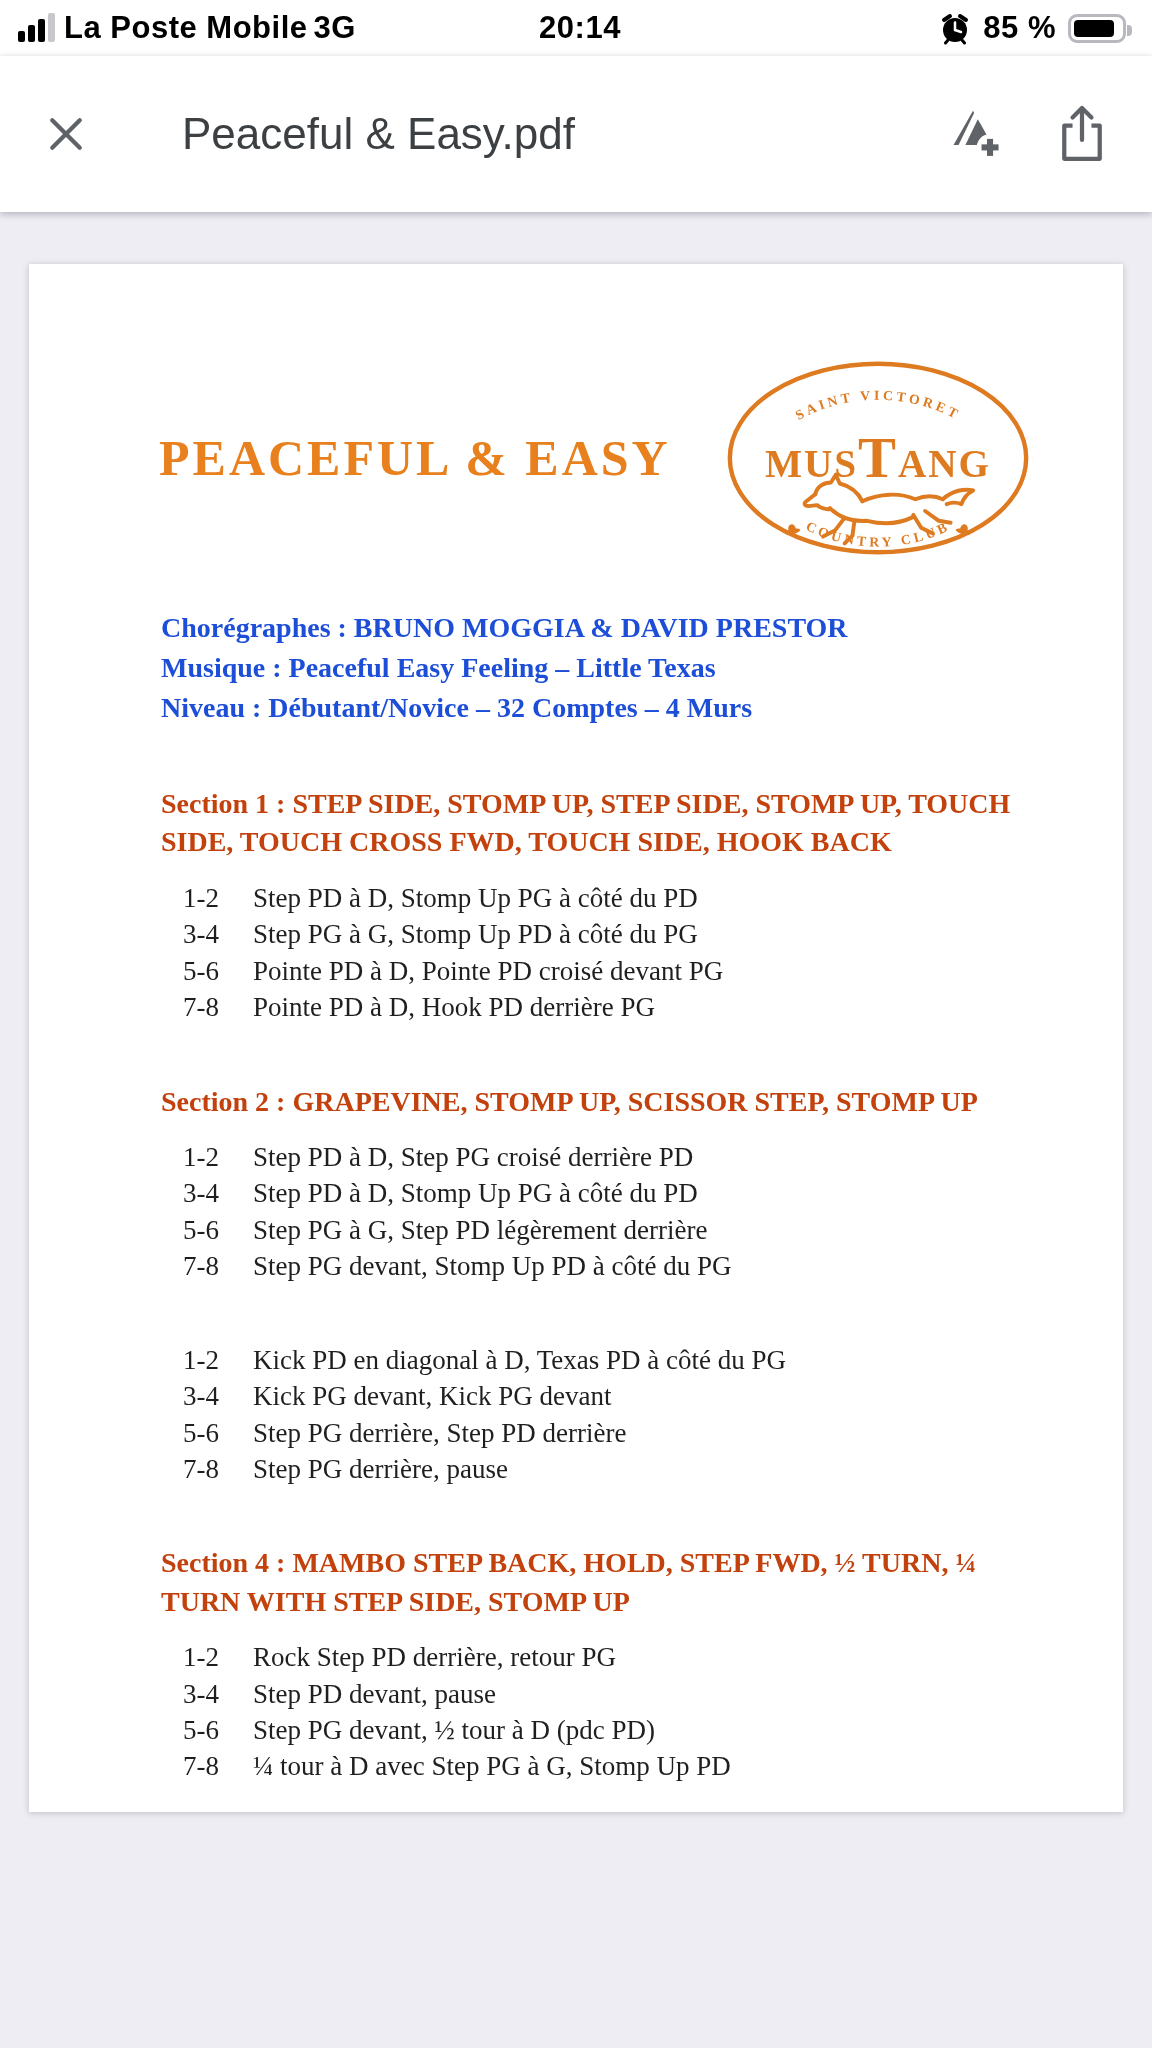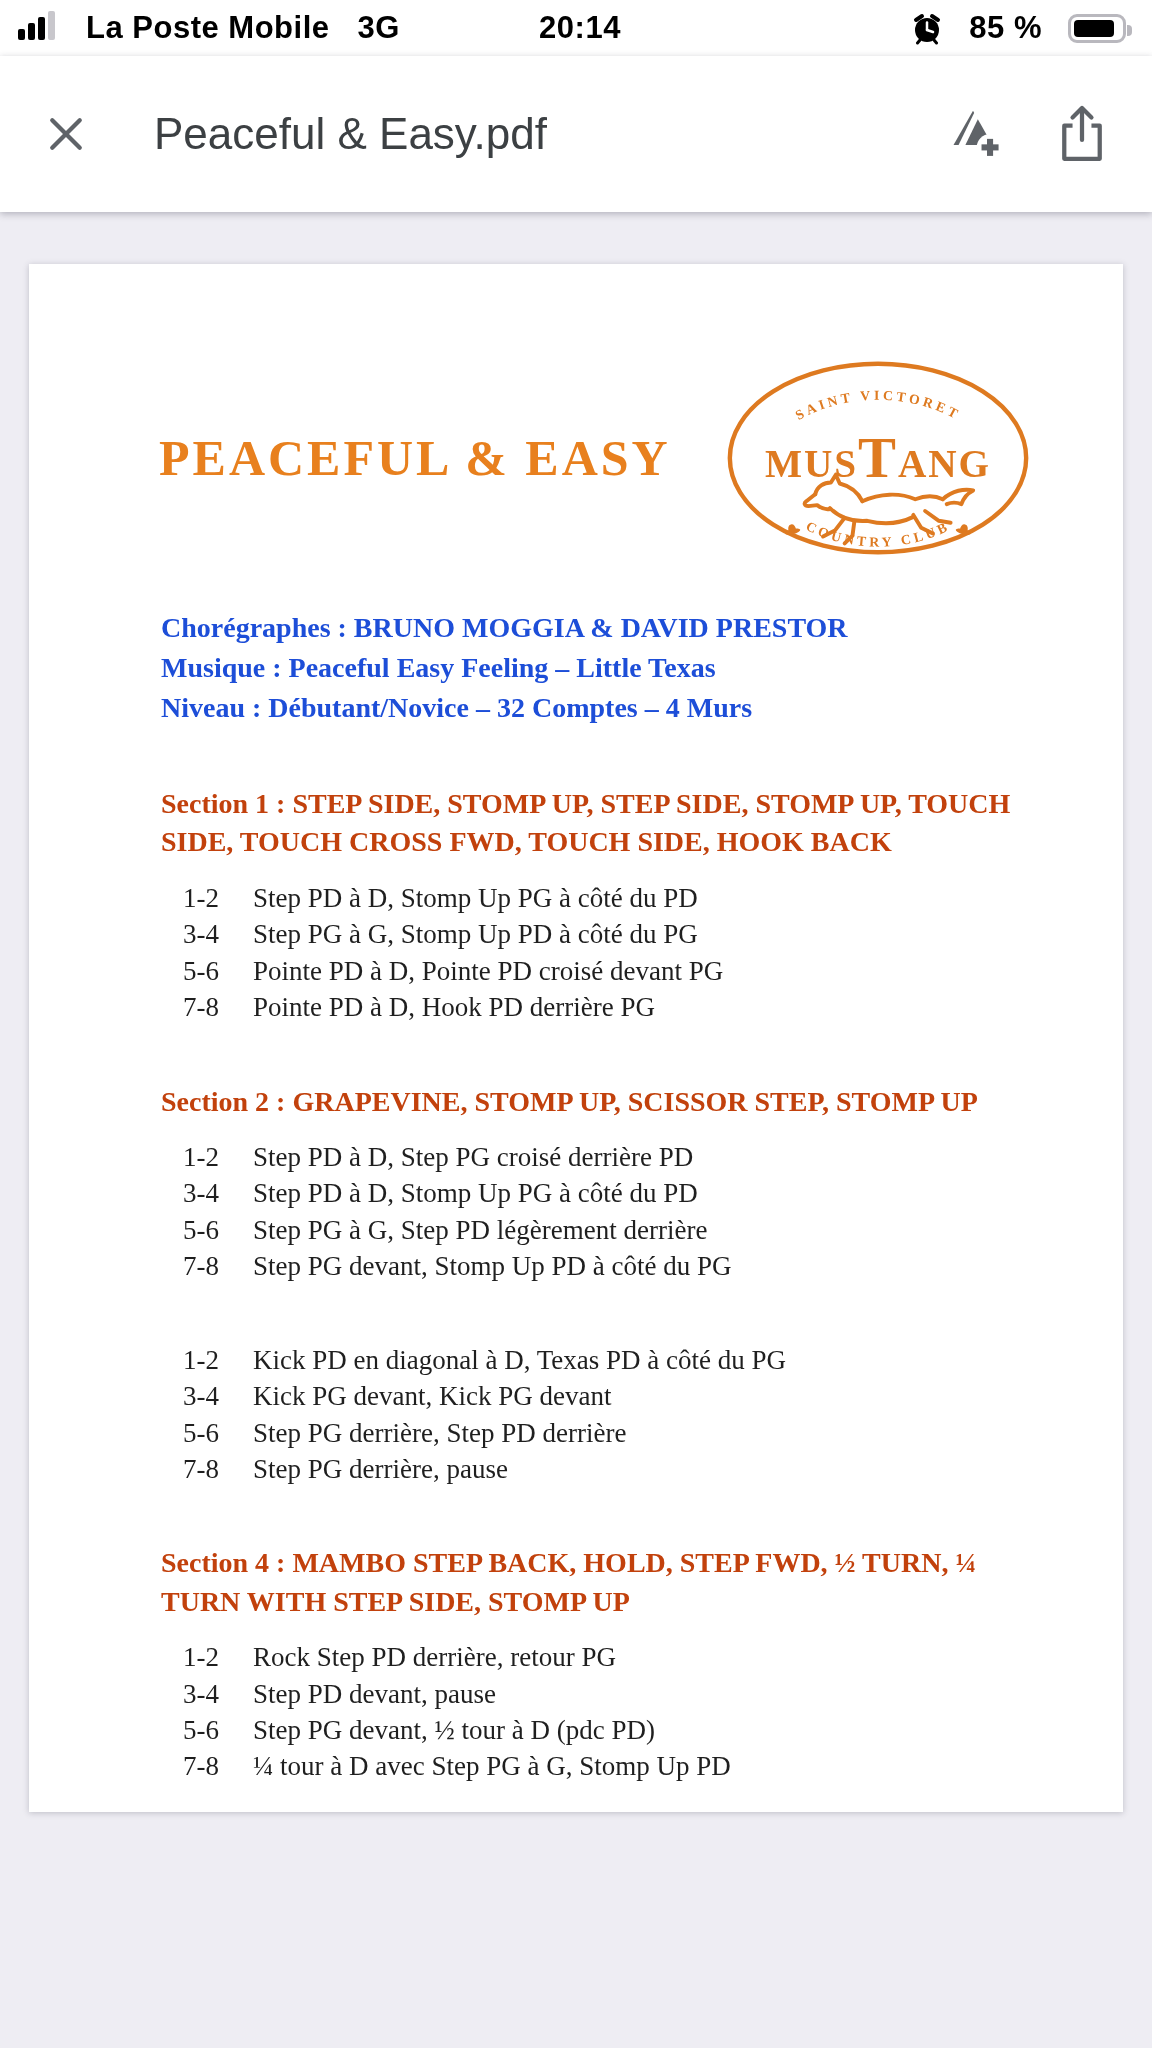--- a/index.html
+++ b/index.html
@@ -2,31 +2,31 @@
 <html><head>
 <meta charset="utf-8">
 <style>
   * { margin:0; padding:0; box-sizing:border-box; }
   html,body { width:1152px; height:2048px; }
   body { font-family:"Liberation Sans", sans-serif; background:#EEEDF3; overflow:hidden; }
   .screen { width:1152px; height:2048px; position:relative; }
 
   
   .status-bar { height:56px; background:#fff; display:flex; align-items:center; position:relative; padding:0 18px; }
-  .sb-left { display:flex; gap:28px; }
+  .sb-left { display:flex; align-items:flex-end; gap:6px; }
   .sb-signal { margin-bottom:4px; }
   .sb-carrier, .sb-network, .sb-time, .sb-batt-pct { font-size:31px; font-weight:600; color:#000; letter-spacing:.5px; }
   .sb-center { position:absolute; left:8px; right:0; text-align:center; pointer-events:none; }
-  .sb-right { margin-left:auto; display:flex; align-items:center; gap:26px; }
+  .sb-right { margin-left:auto; display:flex; align-items:center; gap:12px; }
   .battery { position:relative; width:58px; height:29px; border:3px solid #B9B8BE; border-radius:9px; padding:3px; margin-right:8px; }
   .battery-fill { height:100%; width:86%; background:#000; border-radius:4px; }
   .battery::after { content:""; position:absolute; right:-9px; top:8px; width:5px; height:11px; background:#B9B8BE; border-radius:0 4px 4px 0; }
 
   
-  .toolbar { height:156px; background:#fff; display:flex; align-items:center; padding:0 44px 0 46px; box-shadow:0 2px 7px rgba(40,40,60,.30); position:relative; z-index:5; }
+  .toolbar { height:156px; background:#fff; display:flex; align-items:center; padding:0 44px 0 46px; box-shadow:0 2px 7px rgba(40,40,60,.30); position:relative; z-index:5;gap:28px; }
   .icon-btn { background:none; border:none; cursor:pointer; display:flex; align-items:center; justify-content:center; padding:0; }
   .doc-title { font-size:44px; color:#3C4043; margin-left:68px; white-space:nowrap; overflow:hidden; text-overflow:ellipsis; max-width:640px; }
   .toolbar-actions { margin-left:auto; display:flex; align-items:center; gap:52px; }
 
   
   .viewer { position:absolute; top:212px; bottom:0; left:0; right:0; background:#EEEDF3; padding-top:52px; }
   .page { width:1094px; height:1548px; margin:0 auto; background:#fff; box-shadow:0 1px 6px rgba(50,50,70,.25); padding:90px 88px 0 104px; }
 
   
   .doc-header { display:flex; align-items:center; justify-content:space-between; }

